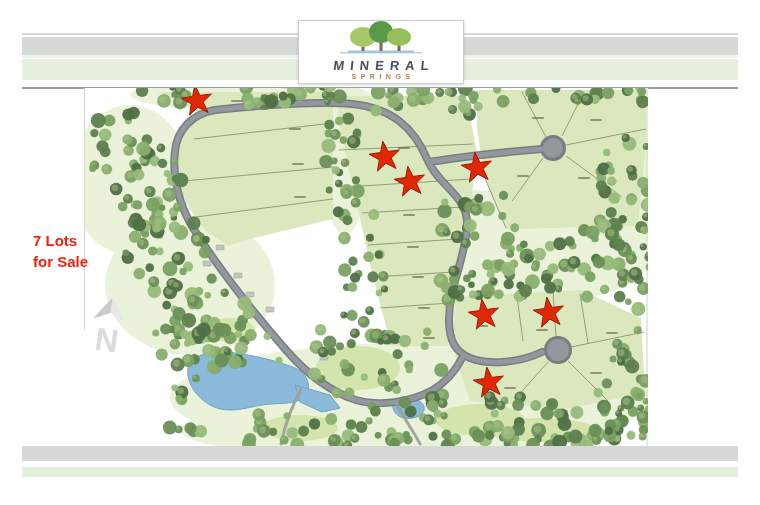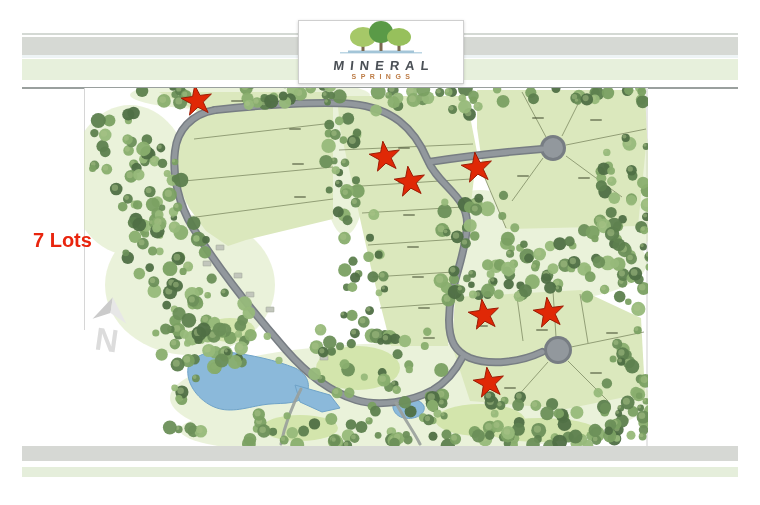--- a/index.html
+++ b/index.html
@@ -14,21 +14,21 @@
   .band-foot-gray{top:446px;height:15px;background:#d6d8d4;}
   .band-foot-green{top:467px;height:10px;background:#e5eedb;}
 
   .logo-box{position:absolute;left:298px;top:20px;width:164px;height:62px;background:#ffffff;
             border:1px solid #cfcfcf;box-shadow:0 1px 3px rgba(0,0,0,.18);text-align:center;z-index:5;}
   .logo-title{margin-top:0;font-size:13px;font-weight:600;letter-spacing:6px;padding-left:6px;
               color:#4b5056;transform:skewX(-6deg);line-height:13px;}
   .logo-sub{font-size:7px;font-weight:700;letter-spacing:4.5px;padding-left:4px;color:#bd7c46;
             margin-top:1px;line-height:8px;}
 
-  .tagline{position:absolute;left:33px;top:230px;font-size:20px;font-weight:bold;
+  .tagline{position:absolute;left:33px;top:230px;font-size:15px;font-weight:bold;
            color:#e9250e;line-height:21px;z-index:4;}
 
   .compass{position:absolute;left:82px;top:294px;z-index:4;}
 
   .site-map{position:absolute;left:84px;top:88px;z-index:1;}
 </style>
 </head>
 <body>
 
 <div class="canvas">
@@ -51,20 +51,21 @@
       <ellipse cx="63" cy="16" rx="13" ry="10" fill="#a6c868"></ellipse>
       <ellipse cx="81" cy="11" rx="12" ry="11" fill="#5a9a47"></ellipse>
       <ellipse cx="99" cy="16" rx="12" ry="9" fill="#97c05c"></ellipse>
     </svg>
     <div class="logo-title">MINERAL</div>
     <div class="logo-sub">SPRINGS</div>
   </div>
 
   <div class="tagline">
     <div>7 Lots</div>
+    <div>for Sale</div>
   </div>
 
   <svg class="compass" width="56" height="66">
     <g transform="rotate(8 27 30)">
       <polygon points="27,3 10,27 27,19" fill="#cbcbcb"></polygon>
       <polygon points="27,3 44,27 27,19" fill="#e7e7e7"></polygon>
       <text x="27" y="57" text-anchor="middle" font-size="32" font-weight="bold" fill="#dcdcdc">N</text>
     </g>
   </svg>
 

